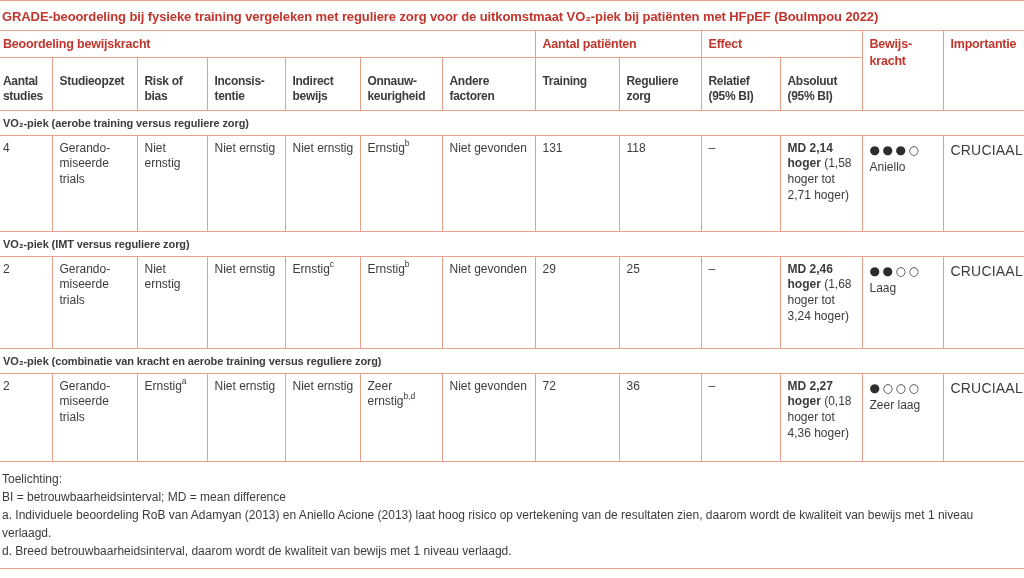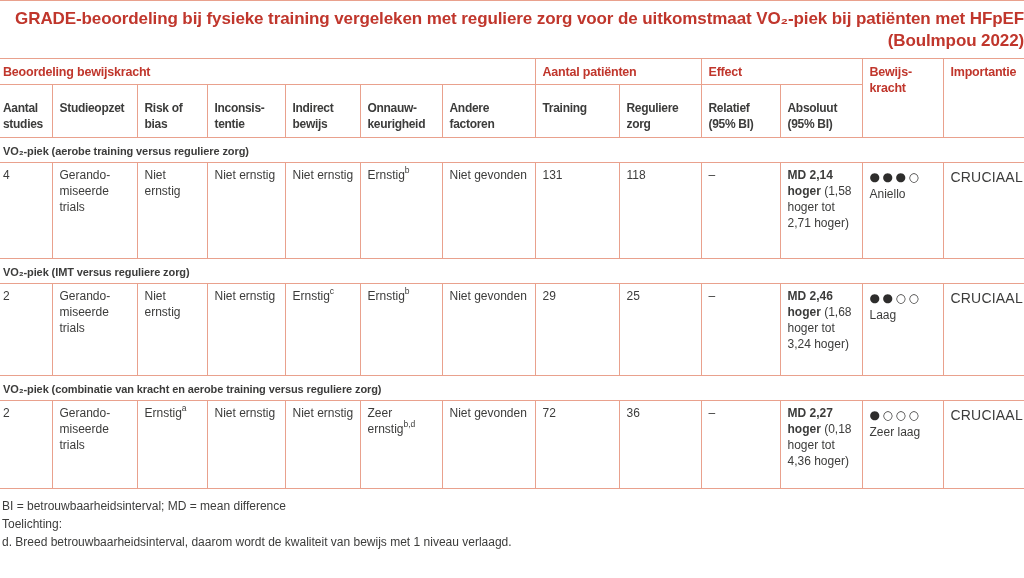--- a/index.html
+++ b/index.html
@@ -20,22 +20,22 @@
     border:1px solid var(--table_border);
     vertical-align:top;
     padding:5px 5px 4px 7px;
     font-size:12px;line-height:1.32;
     overflow:hidden;
   }
   td:first-child{border-left:none;padding-left:3px;}
   td:last-child{border-right:none;}
   tr.r-title{height:30px;}
   tr.r-title td{
-    color:var(--accent_red);font-weight:bold;font-size:17px;
-    padding:7px 0 5px 2px;letter-spacing:-0.1px;vertical-align:middle;text-align:right;
+    color:var(--accent_red);font-weight:bold;font-size:13px;
+    padding:7px 0 5px 2px;letter-spacing:-0.1px;vertical-align:middle;
   }
   tr.r-group{height:26px;}
   tr.r-group td{
     color:var(--accent_red);font-weight:bold;font-size:12.5px;
     letter-spacing:-0.2px;padding-top:5px;
   }
   tr.r-cols{height:53px;}
   tr.r-cols td{font-weight:bold;letter-spacing:-0.3px;padding-top:16px;}
   tr.r-sec{height:25px;}
   tr.r-sec td{font-weight:bold;font-size:11px;vertical-align:middle;padding:3px 0 2px 3px;letter-spacing:-0.1px;}
@@ -164,17 +164,18 @@
       <td>
         <div class="dots">●○○○</div>
         <div class="dots-label">Zeer laag</div>
       </td>
       <td class="crucial">CRUCIAAL</td>
     </tr>
   </tbody>
     </table>
 
   <div class="notes">
+    <p>Toelichting:</p>
     <p>BI = betrouwbaarheidsinterval; MD = mean difference</p>
-    <p>Toelichting:</p>
+    <p>a. Individuele beoordeling RoB van Adamyan (2013) en Aniello Acione (2013) laat hoog risico op vertekening van de resultaten zien, daarom wordt de kwaliteit van bewijs met 1 niveau verlaagd.</p>
     <p>d. Breed betrouwbaarheidsinterval, daarom wordt de kwaliteit van bewijs met 1 niveau verlaagd.</p>
   </div>
 </div>
 
 </body></html>

